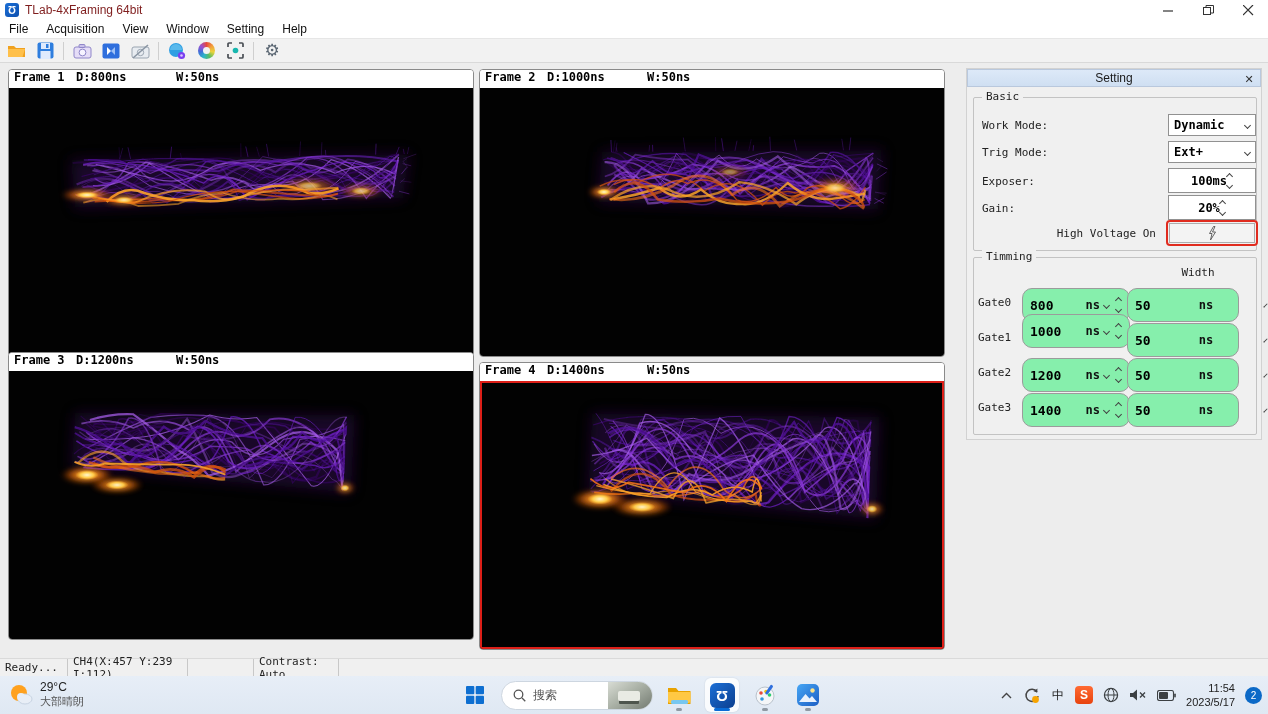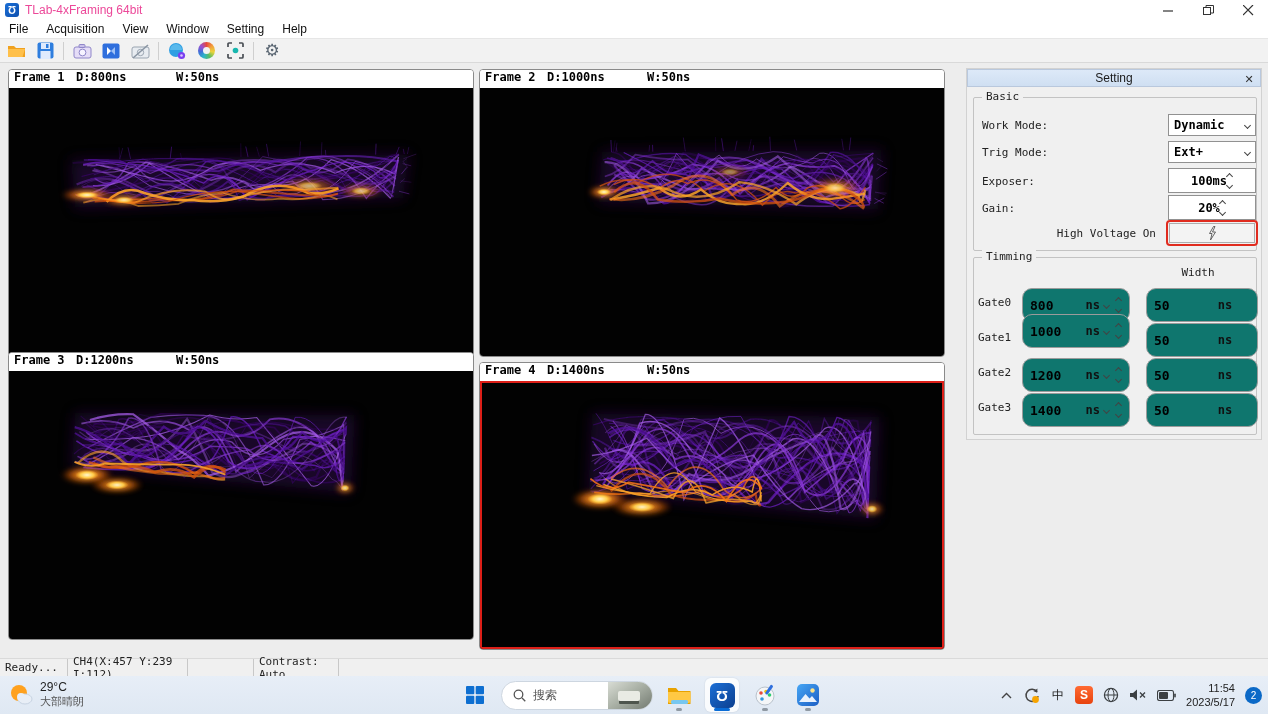--- a/index.html
+++ b/index.html
@@ -5,21 +5,21 @@
   * { margin:0; padding:0; box-sizing:border-box; }
   html,body { width:1268px; height:714px; overflow:hidden; background:#ededed;
     font-family:"Liberation Sans", sans-serif; }
 
   
   #titlebar { position:absolute; left:0; top:0; width:1268px; height:20px; background:#ffffff;
     display:flex; align-items:center; }
   #app-icon { width:14px; height:14px; margin:0 6px 0 5px; border-radius:3px;
     background:linear-gradient(135deg,#1b6fd6,#0d4fae); color:#fff; font-size:10px; font-weight:bold;
     display:flex; align-items:center; justify-content:center; }
-  #window-title { font-size:12px; color:#ec4899; }
+  #window-title { font-size:12px; color:#7f1d1d; }
   .wc-btns { position:absolute; right:0; top:0; height:20px; display:flex; }
   .wc { width:40px; height:20px; display:flex; align-items:center; justify-content:center; color:#333; }
 
   #menubar { position:absolute; left:0; top:20px; width:1268px; height:18px; background:#ffffff;
     display:flex; align-items:center; font-size:12px; color:#111; }
   .menu-item { padding:0 9px; height:18px; display:flex; align-items:center; }
 
   #toolbar { position:absolute; left:0; top:38px; width:1268px; height:25px; background:#f2f2f2;
     border-top:1px solid #e6e6e6; border-bottom:1px solid #d9d9d9; display:flex; align-items:center; gap:7px; padding-left:5px; }
   .tbtn { width:22px; height:22px; display:flex; align-items:center; justify-content:center; }
@@ -67,24 +67,24 @@
   .spincol { display:flex; flex-direction:column; gap:4px; align-items:center; padding-right:1px; }
   #hv-label { left:auto; right:100px; top:129px; }
   #hv-outline { position:absolute; left:192px; top:122px; width:92px; height:26px;
     border:2px solid #e02b1e; border-radius:4px; padding:1px; }
   #hv-button { width:100%; height:100%; background:#f3f3f3; border:1px solid #adadad;
     display:flex; align-items:center; justify-content:center; }
   .col-head { position:absolute; top:8px; font-family:"DejaVu Sans Mono",monospace; font-size:11px; color:#222; }
   #col-delay { left:48px; width:108px; text-align:right;margin-top:38px; }
   #col-width { left:168px; width:112px; text-align:center; }
   .gate-label { position:absolute; left:4px; font-family:"DejaVu Sans Mono",monospace; font-size:11px; color:#222; }
-  .gate-field { position:absolute; height:34px; background:#0f766e; border:1px solid #9b9b9b; border-radius:10px;
+  .gate-field { position:absolute; height:34px; background:#86efac; border:1px solid #9b9b9b; border-radius:10px;
     display:flex; align-items:center; font-family:"DejaVu Sans Mono",monospace; padding:0 7px; }
   .gf-delay { left:48px; width:108px; }
-  .gf-width { left:172px; width:112px;gap:48px; }
+  .gf-width { left:153px; width:112px;gap:48px; }
   .gf-val { font-weight:700; font-size:13px; color:#000; flex:1; }
   .gf-unit { font-weight:700; font-size:12px; color:#111; margin-right:4px; }
   .gf-dd { margin-right:7px; }
 
   
   #statusbar { position:absolute; left:0; top:658px; width:1268px; height:18px; background:#f0f0f0;
     border-top:1px solid #dadada; display:flex; font-family:"DejaVu Sans Mono",monospace; font-size:11px; color:#222; }
   .sb-cell { display:flex; align-items:center; padding-left:5px; border-right:1px solid #c8c8c8; height:100%; }
 
   

